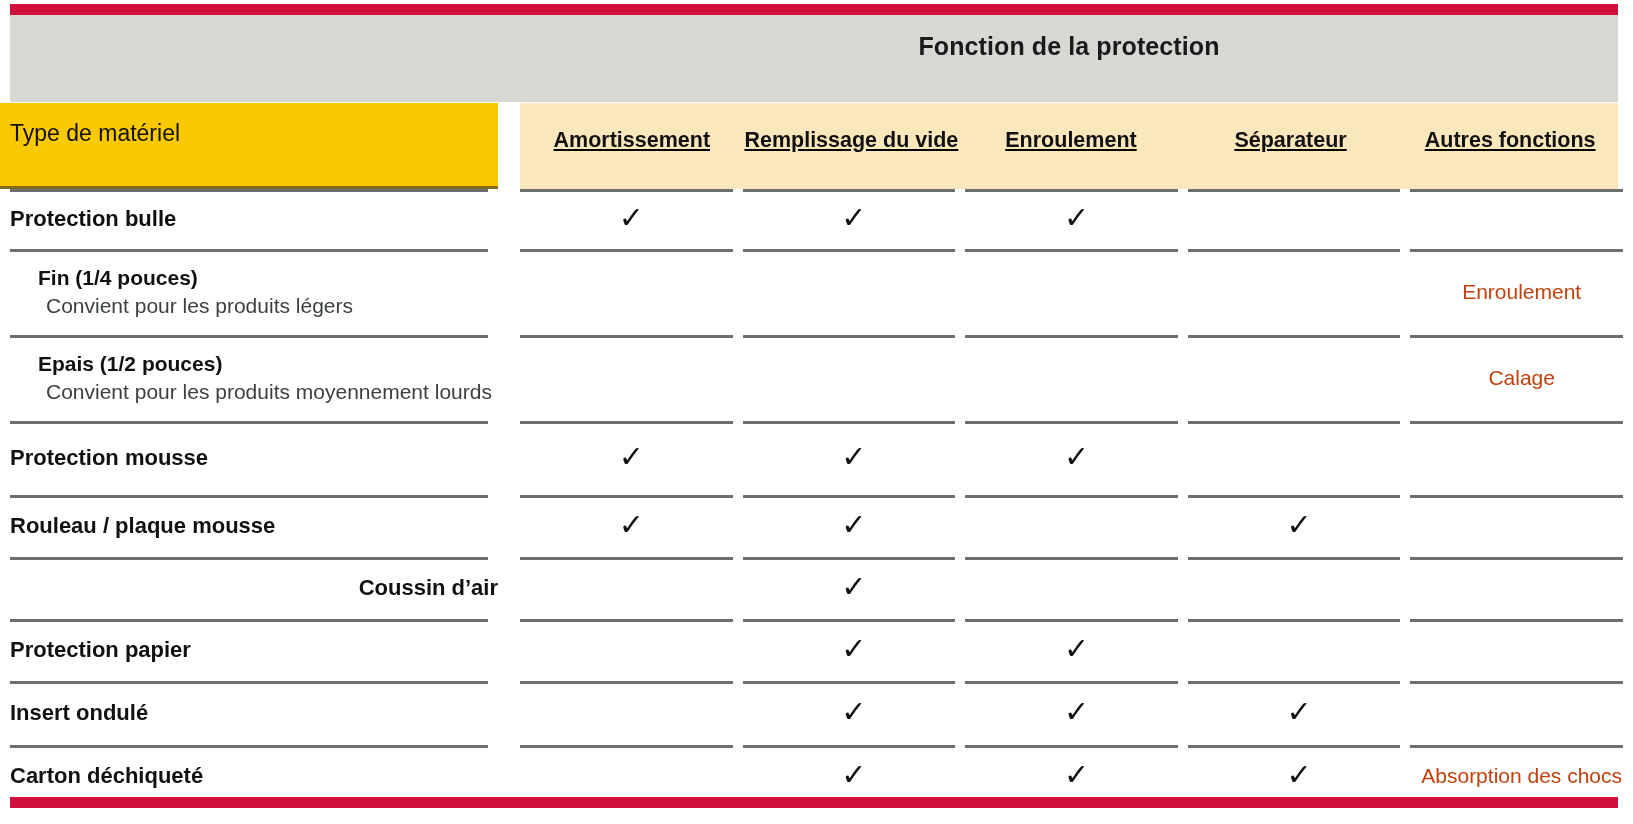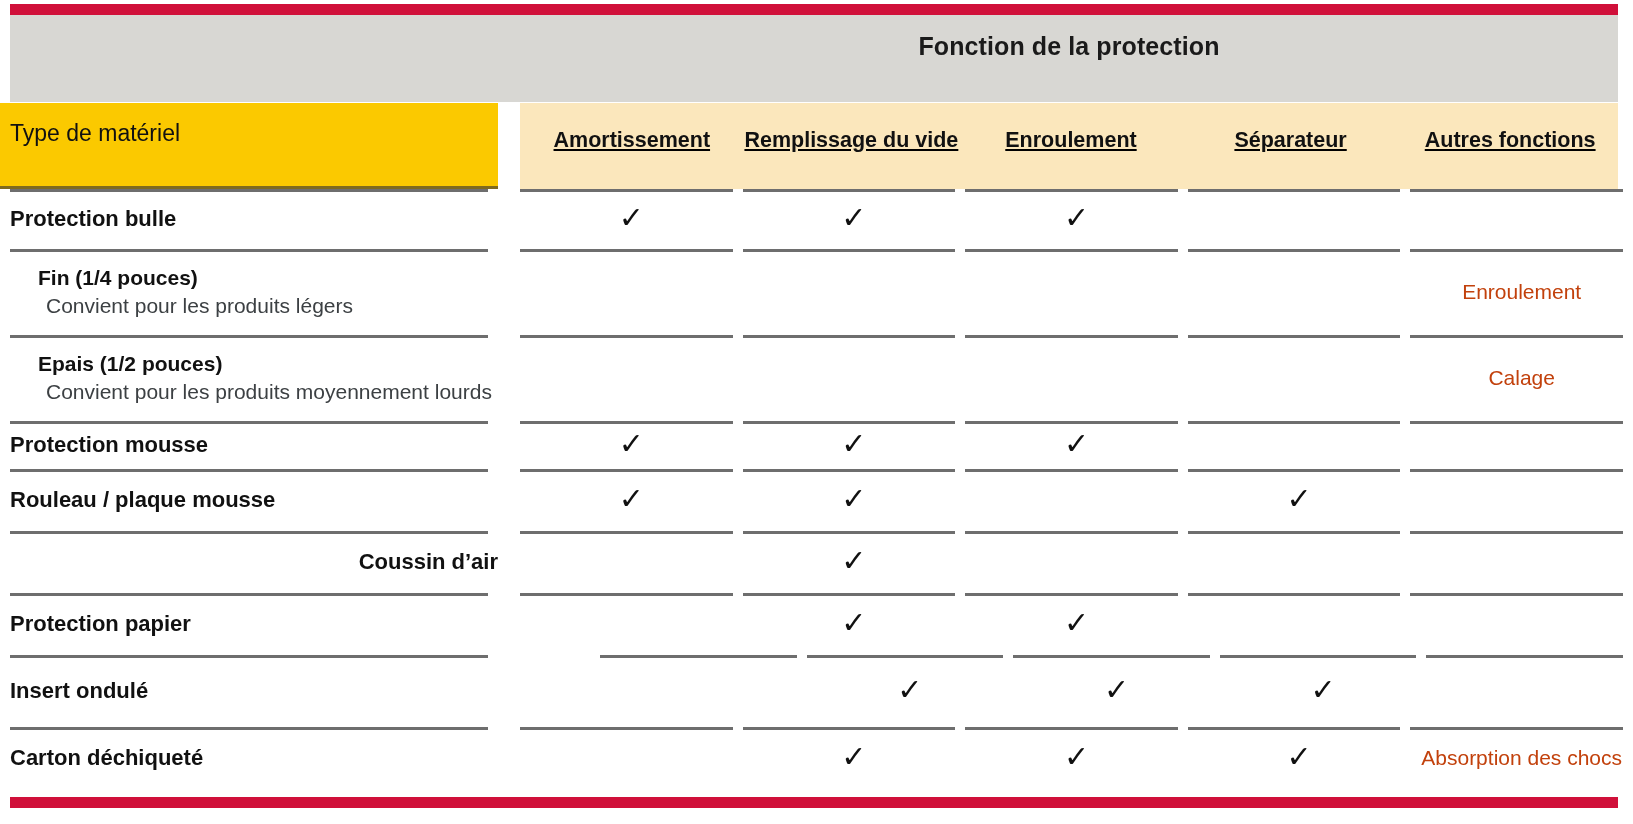--- a/index.html
+++ b/index.html
@@ -284,21 +284,21 @@
           </div>
           <div class="cell">
             <div class="line"></div>
           </div>
           <div class="cell">
             <div class="line"></div>
             <span class="othertext">Calage</span>
           </div>
         </div>
       </div>
-      <div class="row" style="height: 48px;">
+      <div class="row" style="height: 74px;">
         <div class="cell-label">
           <div class="line"></div>
           <div class="lbl-main">Protection mousse</div>
         </div>
         <div class="spacer-gap"></div>
         <div class="cells">
           <div class="cell">
             <div class="line"></div>
             <span class="check">✓</span>
           </div>
@@ -389,21 +389,21 @@
             <span class="check">✓</span>
           </div>
           <div class="cell">
             <div class="line"></div>
           </div>
           <div class="cell">
             <div class="line"></div>
           </div>
         </div>
       </div>
-      <div class="row" style="height: 72px; gap: 40px;">
+      <div class="row" style="height: 64px;">
         <div class="cell-label">
           <div class="line"></div>
           <div class="lbl-main">Insert ondulé</div>
         </div>
         <div class="spacer-gap"></div>
         <div class="cells">
           <div class="cell">
             <div class="line"></div>
           </div>
           <div class="cell">

